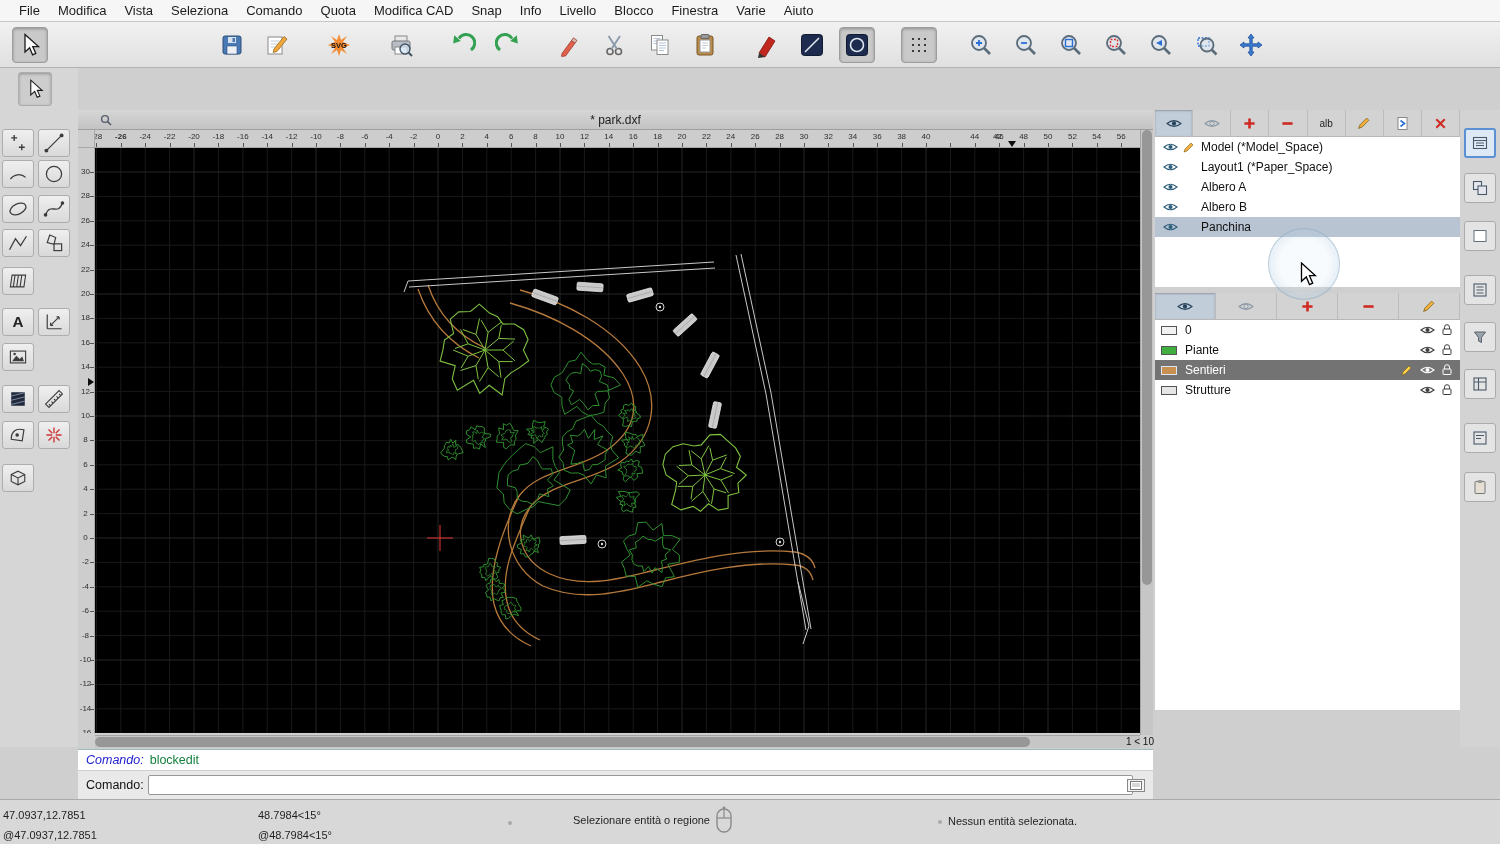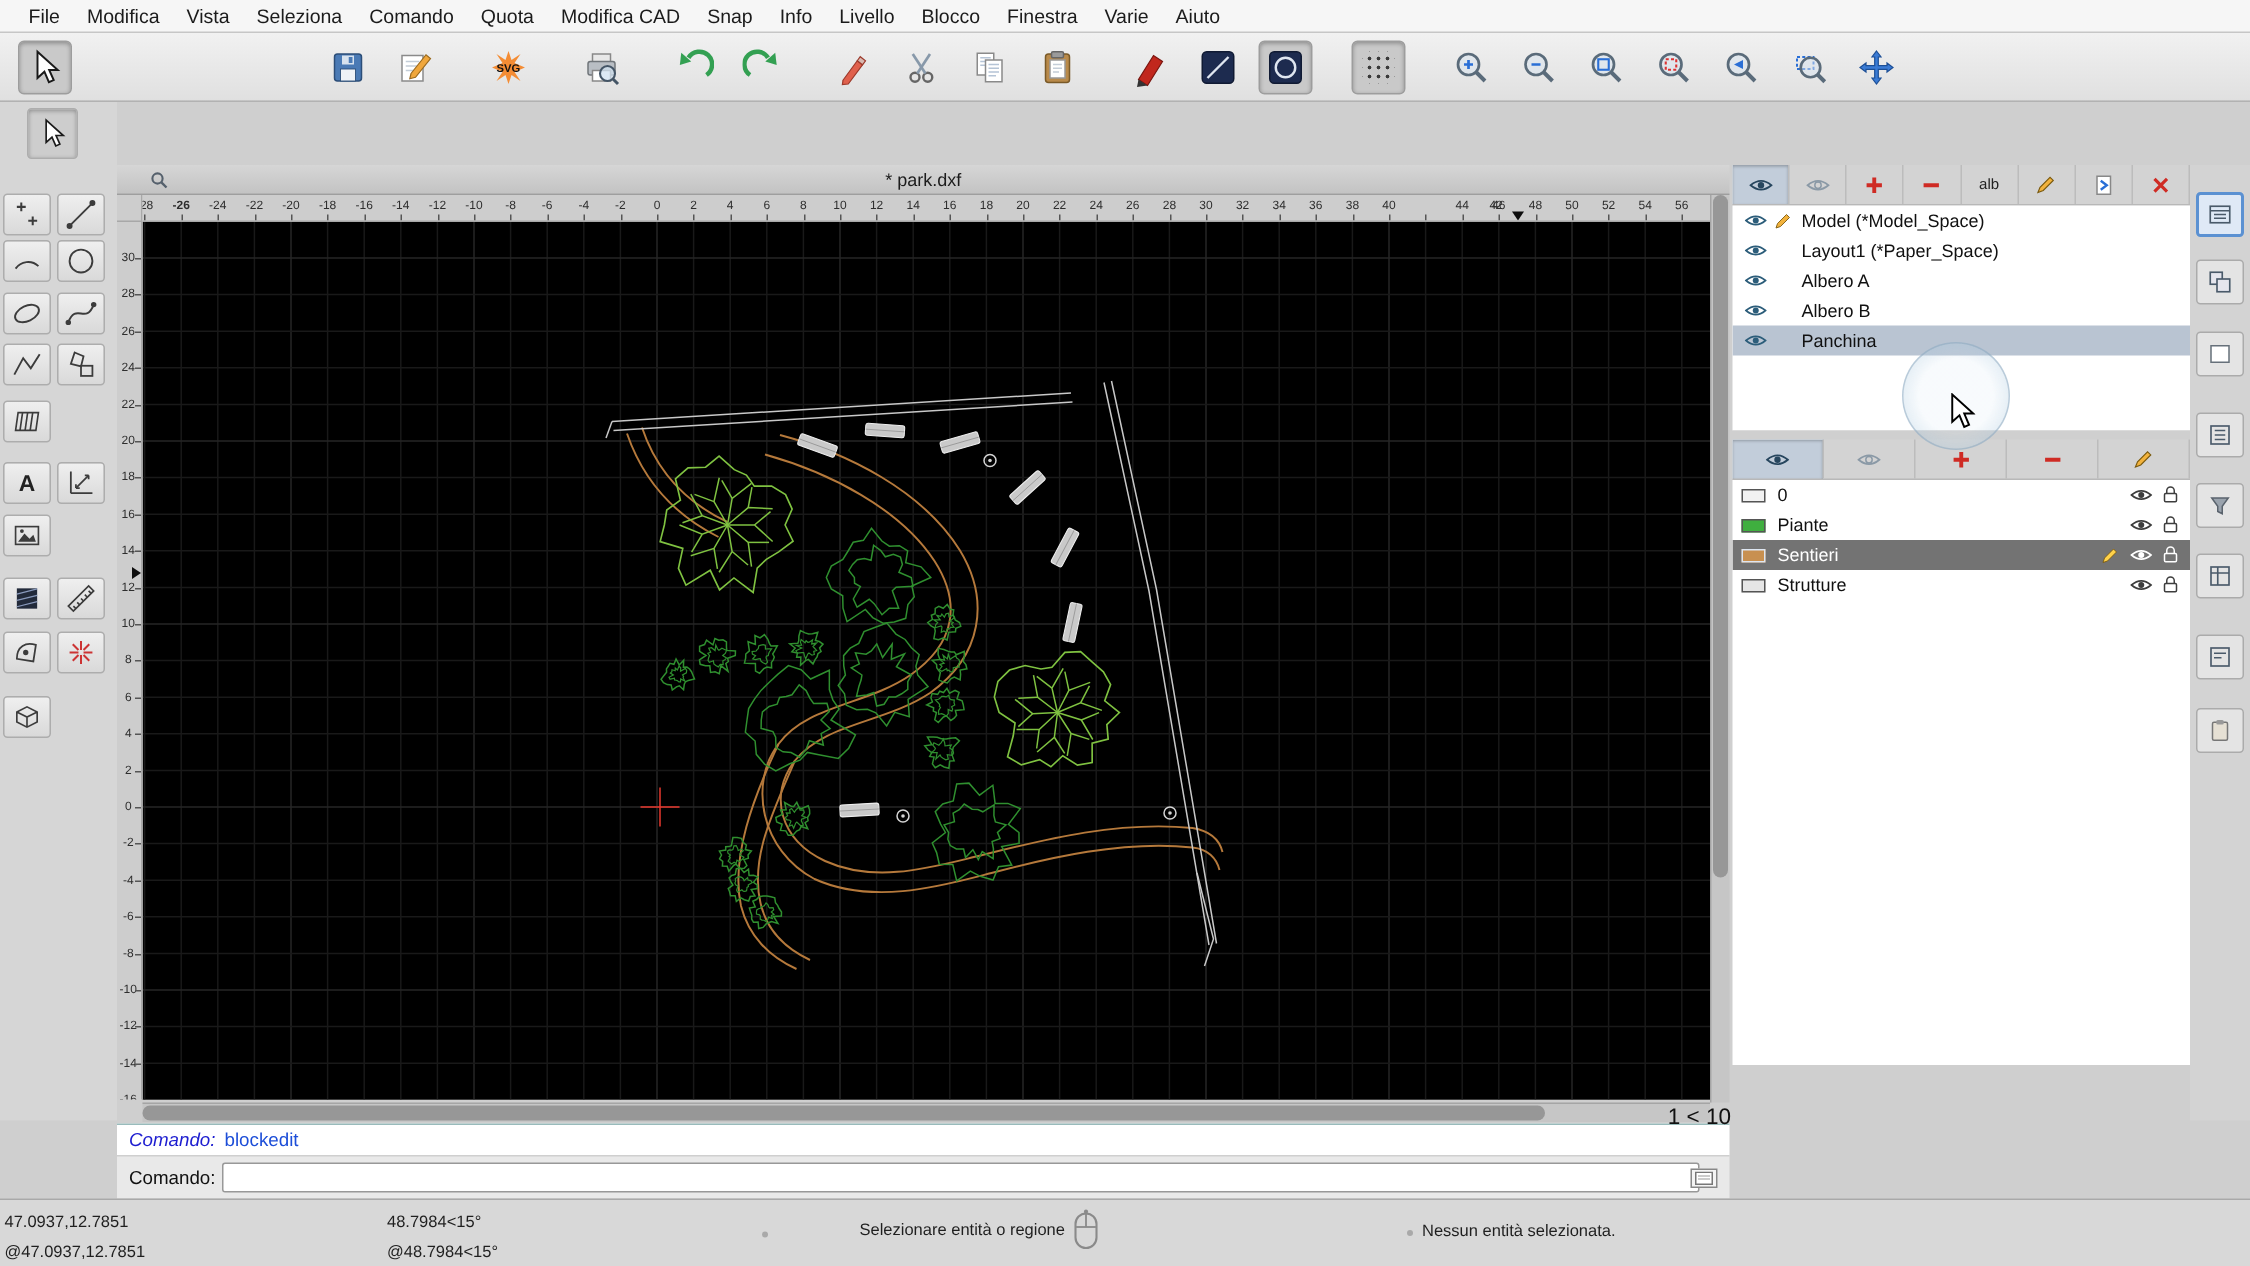--- a/index.html
+++ b/index.html
@@ -31,25 +31,25 @@
   .vlbl{position:absolute;left:0;width:15px;margin-top:-5px;text-align:center;font-size:8px;color:#2e2e2e;}
   .vtick{position:absolute;right:0;height:1px;width:4px;background:#555;}
   .hmarker{position:absolute;bottom:0;left:913px;width:0;height:0;border-left:4px solid transparent;border-right:4px solid transparent;border-bottom:0;border-top:6px solid #0e0e0e;}
   .vmarker{position:absolute;left:10px;top:230px;width:0;height:0;border-top:4px solid transparent;border-bottom:4px solid transparent;border-left:6px solid #0e0e0e;}
   .canvas{position:absolute;top:148px;left:95px;width:1045px;height:585px;background:#000;z-index:5;}
   
   .v-scroll{position:absolute;top:130px;left:1140px;width:13px;height:605px;background:#c6c6c6;border-left:1px solid #a5a5a5;z-index:6;}
   .v-scroll .thumb{position:absolute;top:0;left:1px;width:10px;height:455px;background:#979797;border-radius:5px;}
   .h-scroll{position:absolute;top:735px;left:95px;width:1045px;height:13px;background:#c6c6c6;border-top:1px solid #a5a5a5;z-index:6;}
   .h-scroll .thumb{position:absolute;top:1px;left:0;width:935px;height:10px;background:#979797;border-radius:5px;}
-  .zoom-ratio{position:absolute;top:736px;left:1108px;width:46px;text-align:right;font-size:15px;color:#111;z-index:7;}
+  .zoom-ratio{position:absolute;top:736px;left:1108px;width:46px;text-align:right;font-size:10px;color:#111;z-index:7;}
   
   .cmd-history{position:absolute;top:749px;left:78px;width:1075px;height:21px;background:#fff;border-top:1px solid #9bb;font-size:12.5px;line-height:21px;padding-left:8px;z-index:6;}
   .cmd-history .pfx{color:#1d1dd0;font-style:italic;}
-  .cmd-history .val{color:#1d4ed8;margin-left:6px;}
+  .cmd-history .val{color:#15803d;margin-left:6px;}
   .cmd-row{position:absolute;top:770px;left:78px;width:1075px;height:29px;background:#e9e9e9;border-top:1px solid #cfcfcf;z-index:6;}
   .cmd-row .lbl{position:absolute;left:8px;top:7px;font-size:12.5px;color:#111;}
   .cmd-row input{position:absolute;left:70px;top:4px;width:985px;height:20px;border:1px solid #989898;border-radius:2px;background:#fff;font-size:12px;padding:0 4px;}
   .cmd-row .kbd-btn{position:absolute;right:8px;top:8px;width:18px;height:13px;border:1px solid #888;background:#f4f4f4;display:flex;align-items:center;justify-content:center;}
   
   .right-panels{position:absolute;top:110px;left:1155px;width:305px;height:637px;background:#cfcfcf;z-index:6;}
   .panel-header{height:18px;background:linear-gradient(#e9e9e9,#d4d4d4);border-bottom:1px solid #b2b2b2;position:relative;text-align:center;font-size:11px;color:#333;line-height:18px;}
   .ph-ic1{position:absolute;left:5px;top:3px;}
   .ph-ic2{position:absolute;left:21px;top:3px;}
   .ptoolbar{height:27px;display:flex;background:#d3d3d3;border-bottom:1px solid #b8b8b8;}

